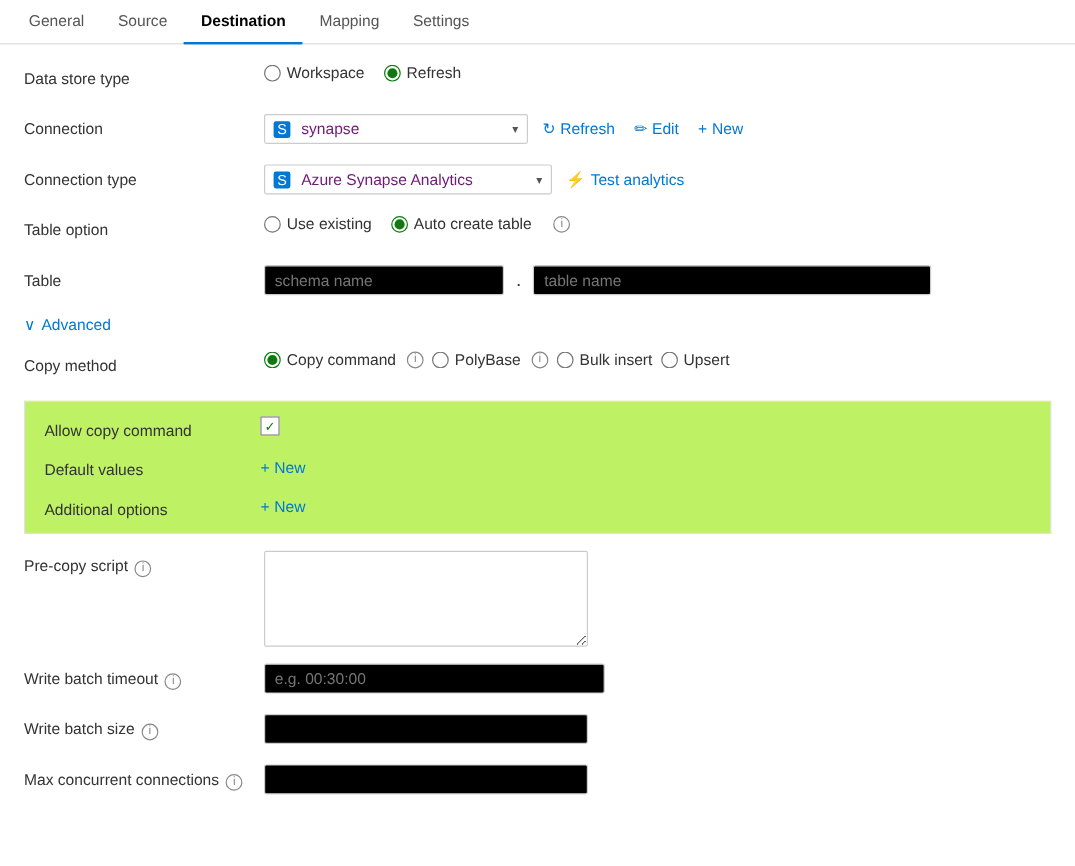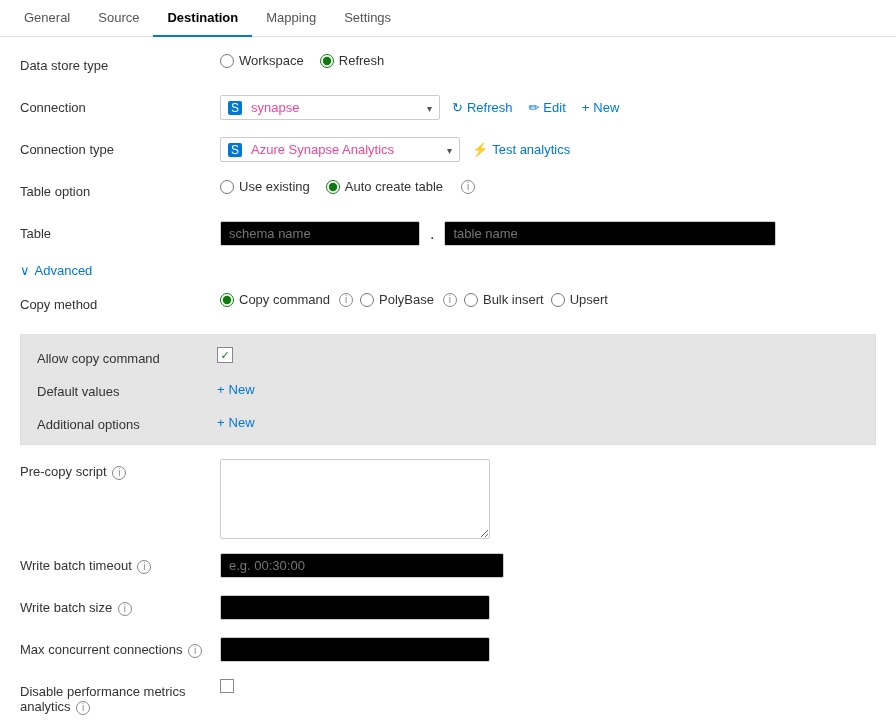--- a/index.html
+++ b/index.html
@@ -71,21 +71,21 @@
       display: inline-block;
     }
     .select-wrap select {
       appearance: none;
       border: 1px solid #ccc;
       padding: 4px 28px 4px 30px;
       font-size: 13px;
       border-radius: 2px;
       background: #fff;
       min-width: 220px;
-      color: #ec4899;
+      color: #701a75;
       cursor: pointer;
     }
     .select-wrap .select-icon {
       position: absolute;
       left: 8px;
       top: 50%;
       transform: translateY(-50%);
       font-size: 12px;
     }
     .select-wrap .chevron {
@@ -143,21 +143,21 @@
       font-size: 13px;
       margin-bottom: 14px;
     }
     .copy-method-row {
       display: flex;
       align-items: center;
       gap: 7px;
       flex-wrap: wrap;
     }
     .expanded-section {
-      background: #e5e5e5;
+      background: #bef264;
       border: 1px solid #e0e0e0;
       padding: 12px 16px;
       margin-bottom: 14px;
       margin-left: 0;
     }
     .exp-row {
       display: flex;
       align-items: flex-start;
       margin-bottom: 14px;
     }
@@ -411,23 +411,14 @@
   <div class="form-row">
     <div class="form-label">
       <span>Max concurrent connections</span>
       <span class="info-icon">i</span>
     </div>
     <div class="form-controls">
       <input type="text" class="text-input" style="width: 270px;">
     </div>
   </div>
 
-  <div class="form-row">
-    <div class="form-label">
-      <span>Disable performance metrics analytics</span>
-      <span class="info-icon">i</span>
-    </div>
-    <div class="form-controls">
-      <div class="checkbox-sq"></div>
-    </div>
-  </div>
 
 </div>
 
 </body></html>

